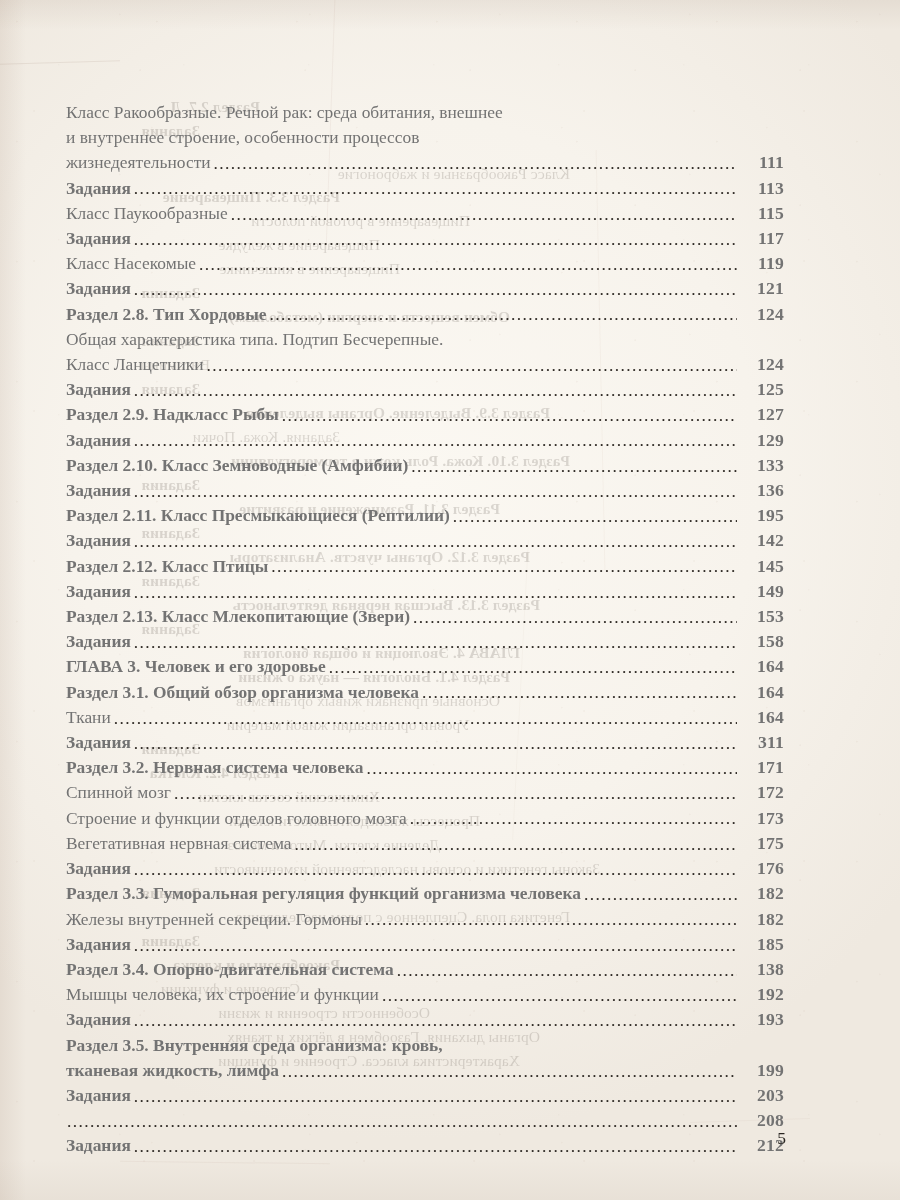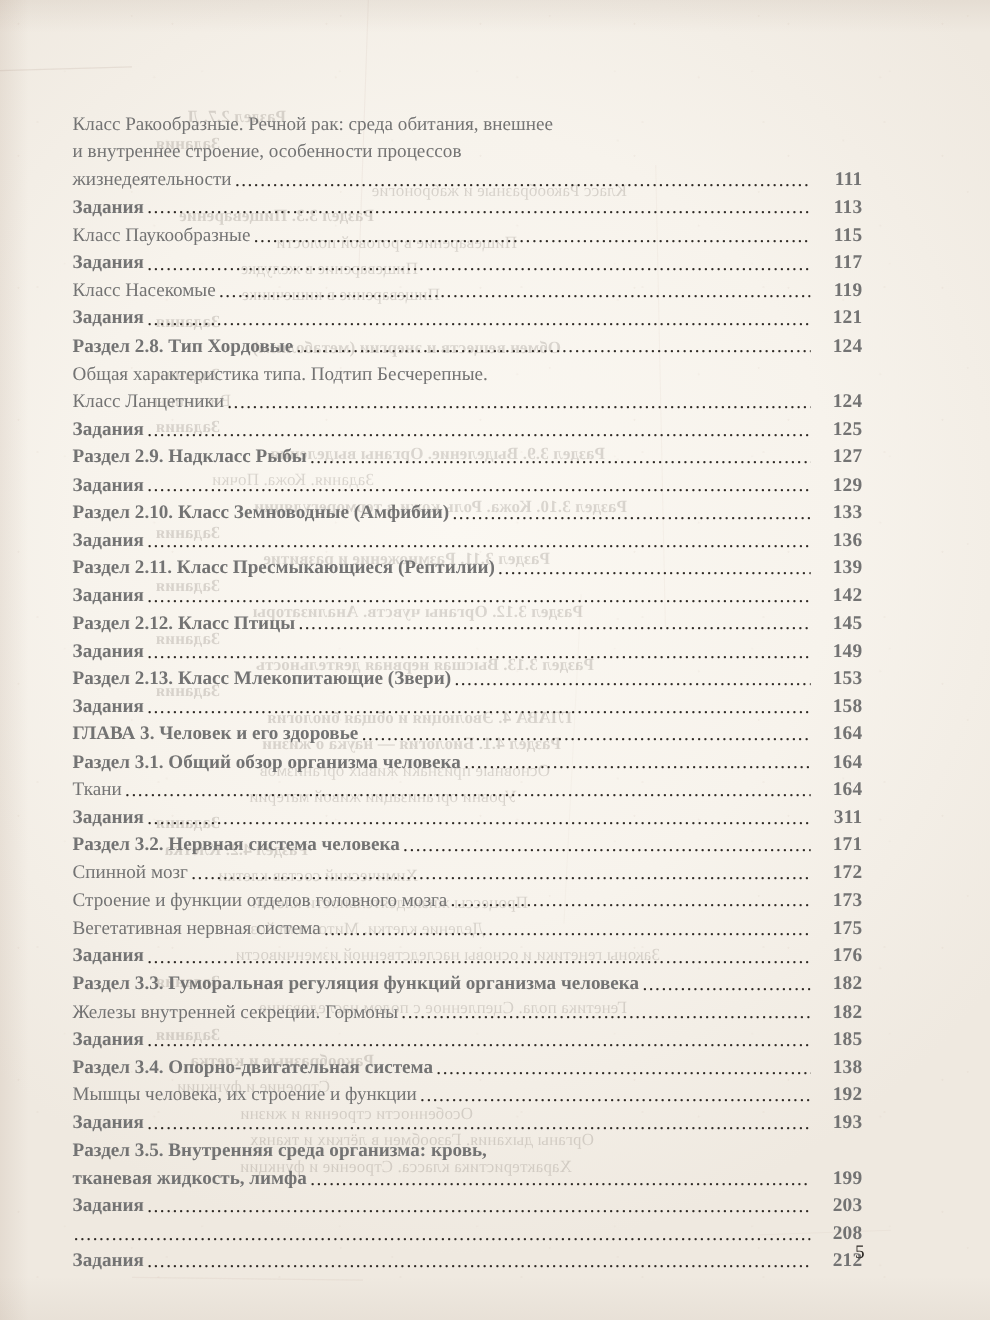--- a/index.html
+++ b/index.html
@@ -288,21 +288,21 @@
       <span class="pg">133</span>
     </div>
     <div class="row bold">
       <span class="txt">Задания</span>
       <span class="leader"></span>
       <span class="pg">136</span>
     </div>
     <div class="row bold">
       <span class="txt">Раздел 2.11. Класс Пресмыкающиеся (Рептилии)</span>
       <span class="leader"></span>
-      <span class="pg">139</span>
+      <span class="pg">195</span>
     </div>
     <div class="row bold">
       <span class="txt">Задания</span>
       <span class="leader"></span>
       <span class="pg">142</span>
     </div>
     <div class="row bold">
       <span class="txt">Раздел 2.12. Класс Птицы</span>
       <span class="leader"></span>
       <span class="pg">145</span>

